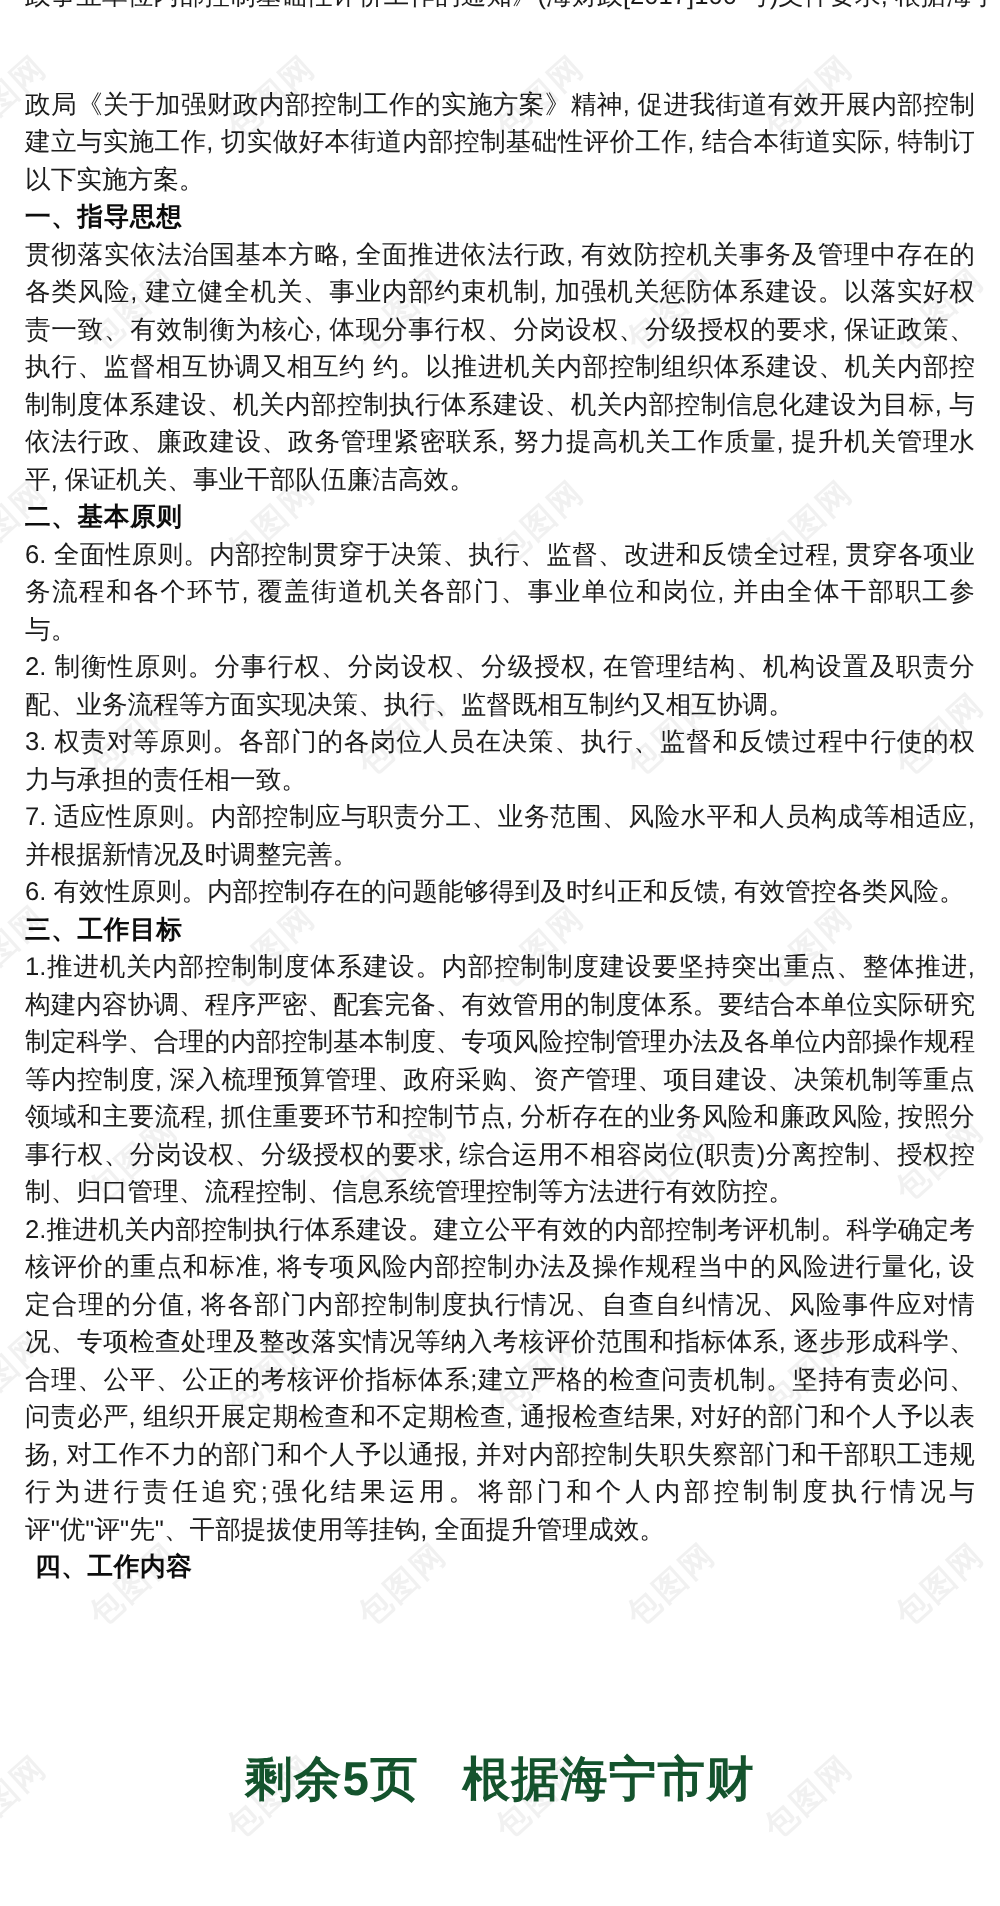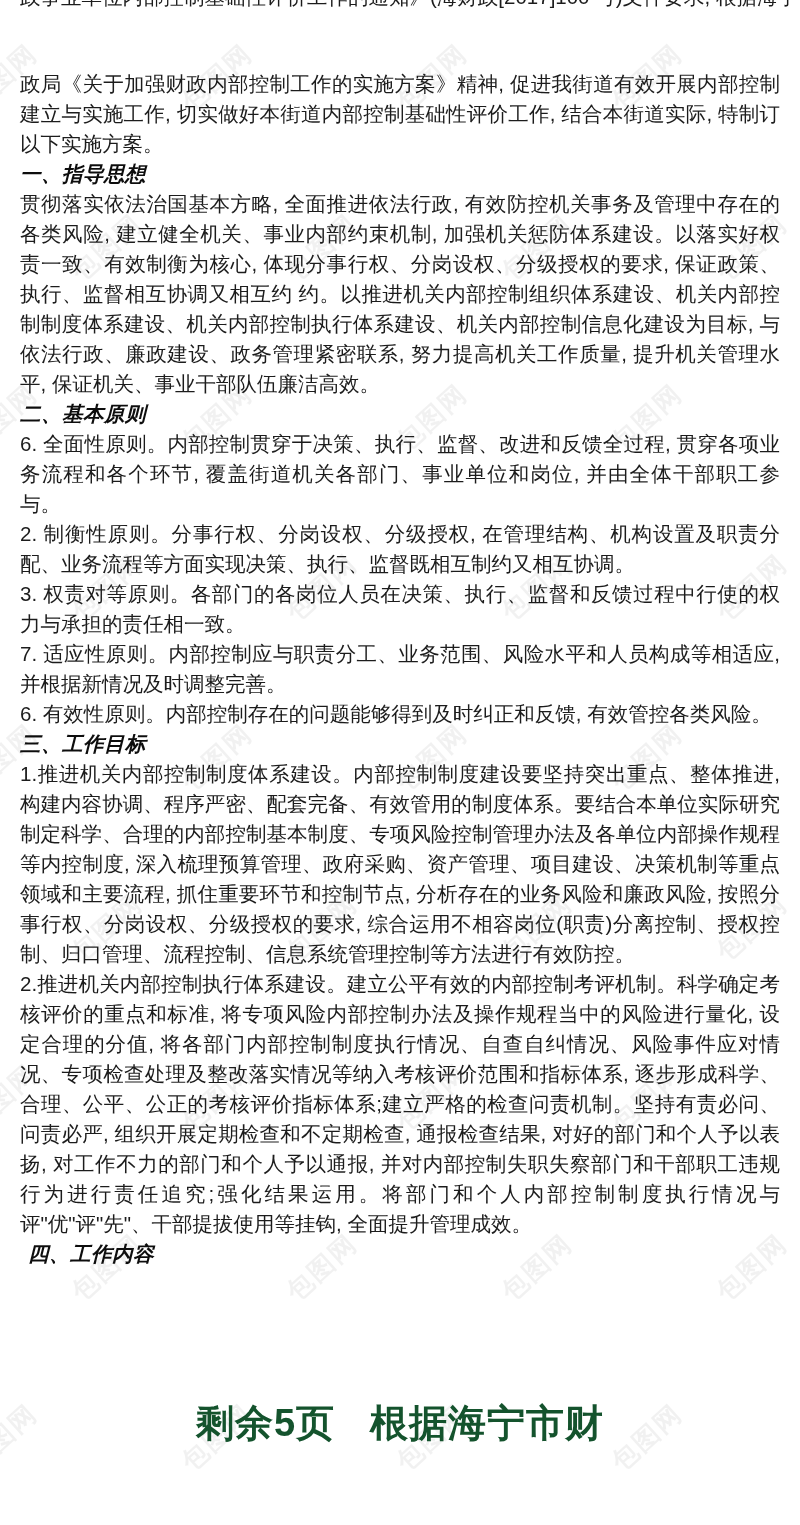--- a/index.html
+++ b/index.html
@@ -78,21 +78,20 @@
     word-break: break-all;
   }
   .heading {
     font-size: 20.5px;
     line-height: 30px;
     font-weight: 700;
     color: #0d0d0d;
     margin: 0;
     padding: 0 20px;
     letter-spacing: 0.5px;
-    font-style: italic;
   }
   .heading.indented {
     padding-left: 28px;
   }
   .spacer-top { height: 9px; }
   .spacer-gap { height: 48px; }
 
   
   #footer-promo {
     position: absolute;

